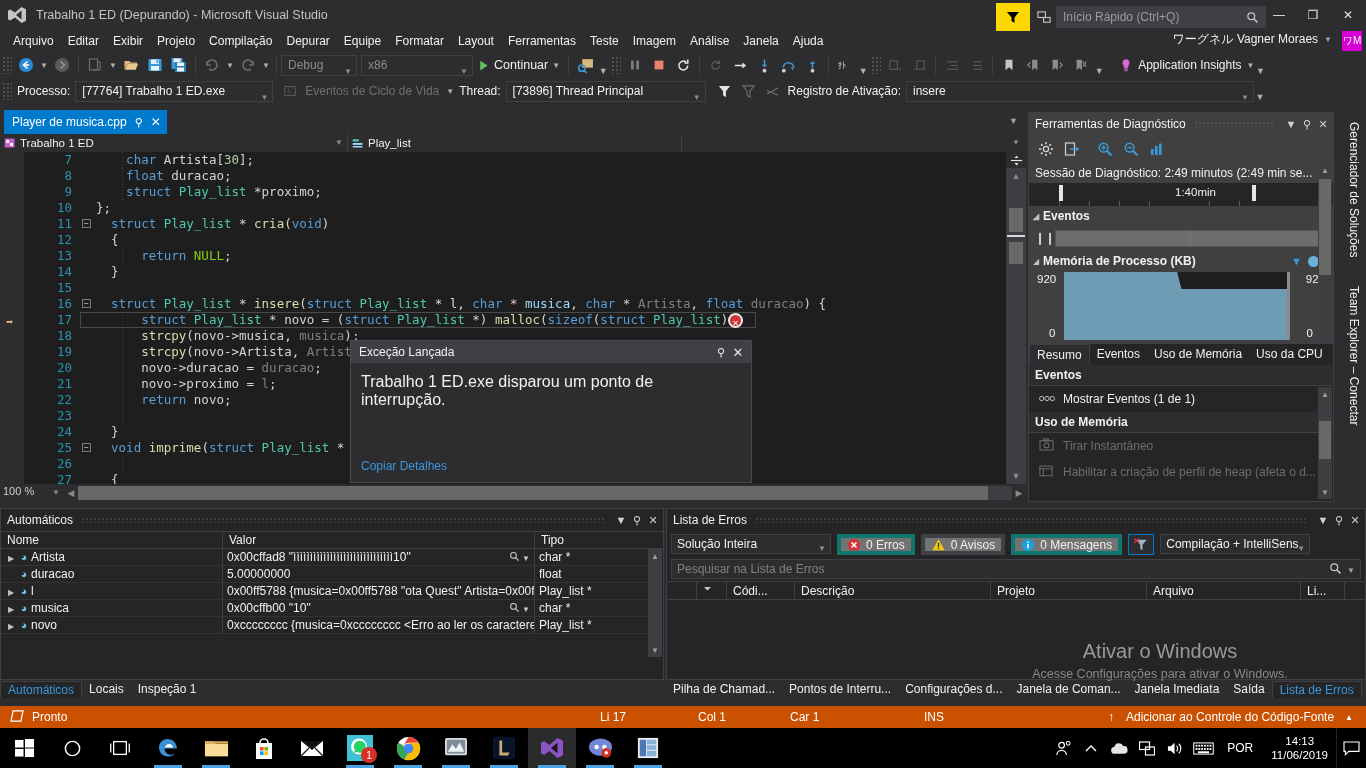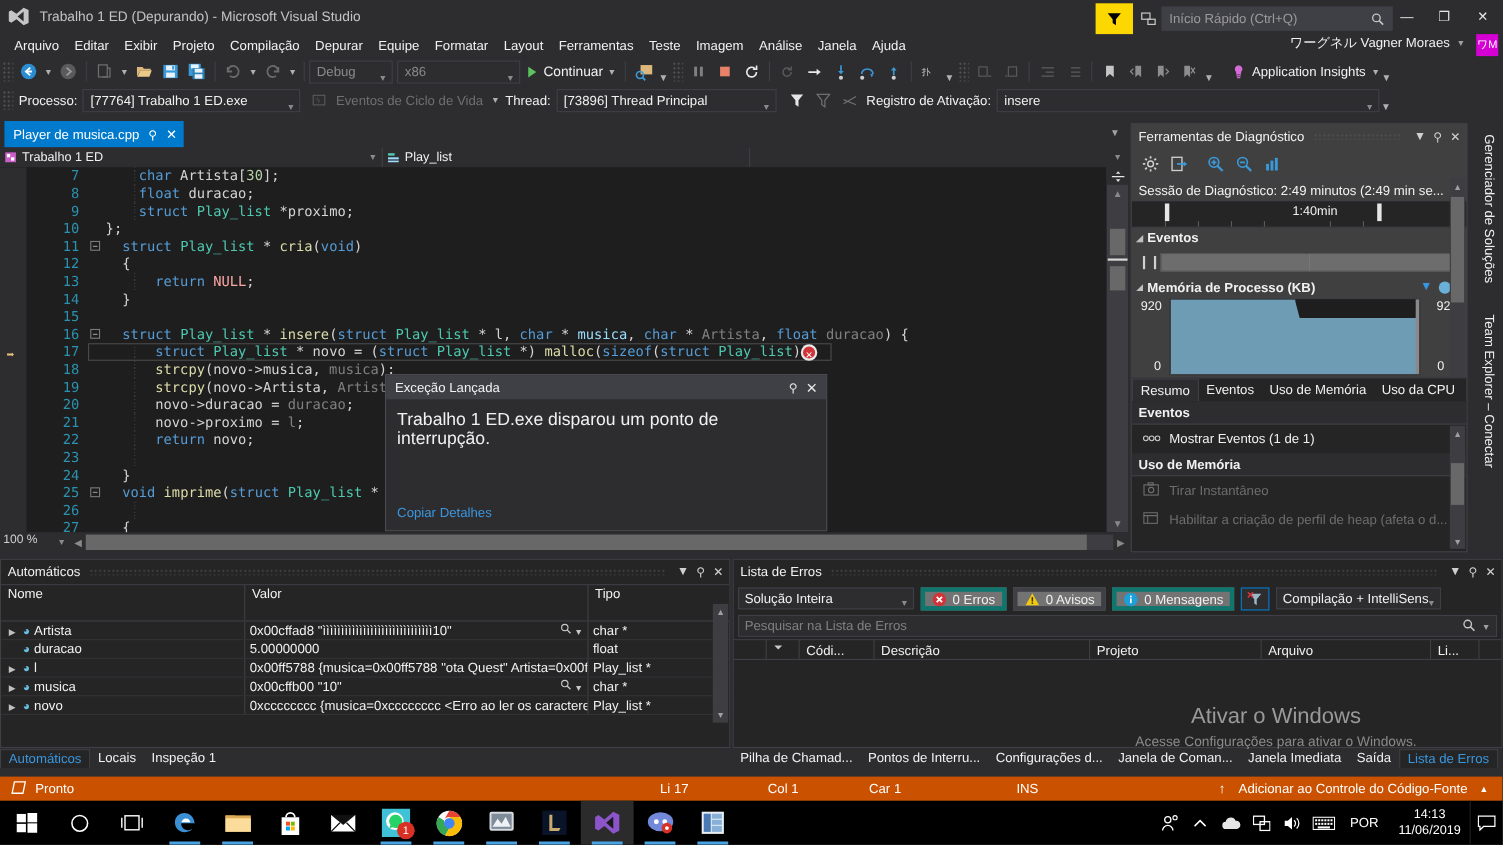--- a/index.html
+++ b/index.html
@@ -129,21 +129,21 @@
   .bp-arrow { position: absolute; left: 6px; top: 2px; color: #e8c07a; font-size: 12px; }
   .err-ico {
     position: absolute; left: 728px; top: 1px; width: 15px; height: 15px; border-radius: 50%;
     background: #d13438; color: #fff; font-size: 10px; line-height: 15px; text-align: center;
     border: 2px solid #e8e8e8;
   }
   .kw  { color: #569cd6; }
   .typ { color: #4ec9b0; }
   .fn  { color: #dcdcaa; }
   .var { color: #9cdcfe; }
-  .mac { color: #fca5a5; }
+  .mac { color: #84cc16; }
   .pln { color: #d4d4d4; }
   .num { color: #b5cea8; }
   .gry { color: #808080; }
 
   
   .ed-vscroll { position: absolute; right: 0; top: 0; width: 20px; height: 332px; background: #3e3e42; }
   .ed-splitter { position: absolute; right: 0; top: 0; width: 20px; height: 16px; background: #2d2d30;
      display: flex; align-items: center; justify-content: center; color: #e6e6e6; font-size: 11px; }
   .ed-uparrow { position: absolute; right: 0; top: 16px; width: 20px; height: 16px; display:flex; align-items:center; justify-content:center; color:#8a8a8a; font-size: 9px; }
   .ed-thumb1 { position: absolute; right: 3px; top: 56px; width: 14px; height: 24px; background: #686868; }
@@ -227,21 +227,21 @@
   .vtab { position: absolute; left: 5px; width: 20px; background: #2d2d30; color: #f1f1f1; font-size: 12px;
      writing-mode: vertical-rl; text-align: left; padding-top: 6px; white-space: nowrap; }
 
   
   .autos { position: absolute; left: 0; top: 508px; width: 664px; height: 172px; background: #252526; border: 1px solid #3f3f46; }
   .panel-head { height: 22px; display: flex; align-items: center; padding: 0 2px 0 6px; }
   .panel-title { color: #f1f1f1; font-size: 12px; }
   .panel-dots { flex: 1; height: 6px; margin: 0 8px; opacity: .5;
      background-image: radial-gradient(#5a5a5a 1px, transparent 1px); background-size: 4px 4px; }
   .panel-btn { width: 16px; text-align: center; color: #d0d0d0; font-size: 11px; }
-  .grid-head { height: 34px; display: flex; background: #252526; border-top: 1px solid #3f3f46; border-bottom: 1px solid #3f3f46; }
+  .grid-head { height: 18px; display: flex; background: #252526; border-top: 1px solid #3f3f46; border-bottom: 1px solid #3f3f46; }
   .gh { color: #f1f1f1; font-size: 12px; line-height: 17px; padding-left: 6px; border-right: 1px solid #3f3f46; }
   .grow { height: 17px; display: flex; border-bottom: 1px solid #333337; position: relative; }
   .gc { font-size: 12px; color: #f1f1f1; line-height: 16px; border-right: 1px solid #3f3f46; padding-left: 4px; overflow: hidden; white-space: nowrap; }
   .expander { width: 12px; color: #c0c0c0; font-size: 8px; text-align: center; display:inline-block; }
   .varico { width: 14px; display: inline-block; text-align: center; color: #66c0e0; font-size: 11px; }
   .magnify { position: absolute; color: #c8c8c8; font-size: 11px; }
   .autos-vscroll { position: absolute; right: 1px; top: 40px; width: 14px; bottom: 22px; background: #3e3e42; }
   .av-up { position:absolute; top:0; left:0; width:14px; height:14px; display:flex; align-items:center; justify-content:center; color:#a0a0a0; font-size:8px; }
   .av-down { position:absolute; bottom:0; left:0; width:14px; height:14px; display:flex; align-items:center; justify-content:center; color:#a0a0a0; font-size:8px; }
 

